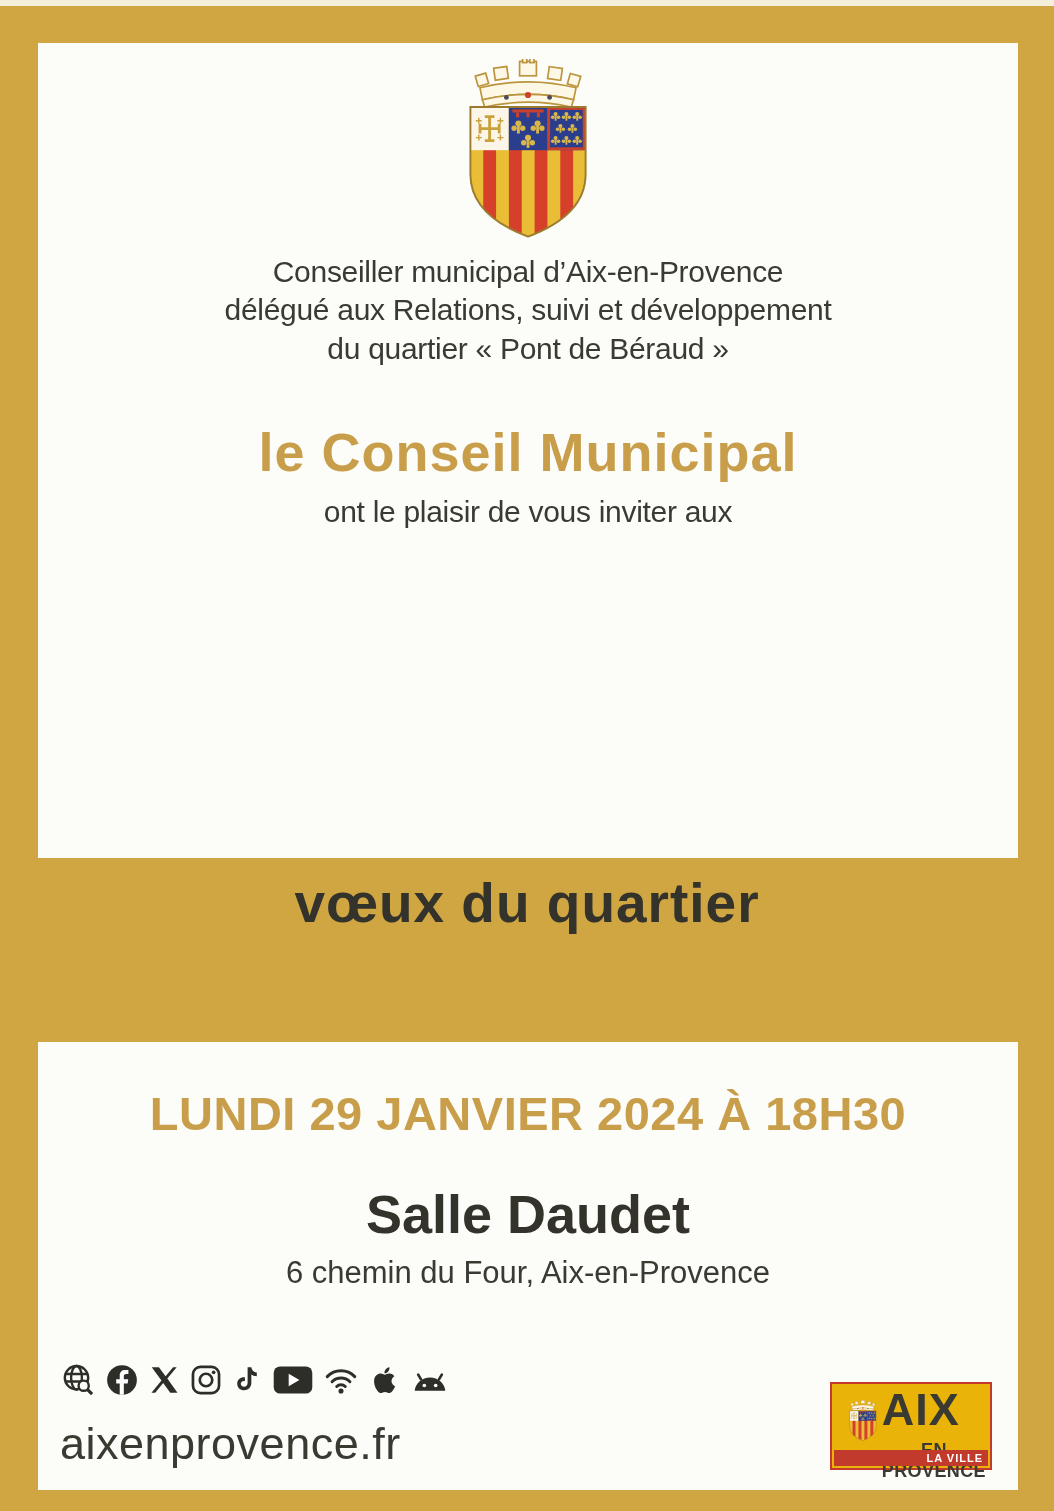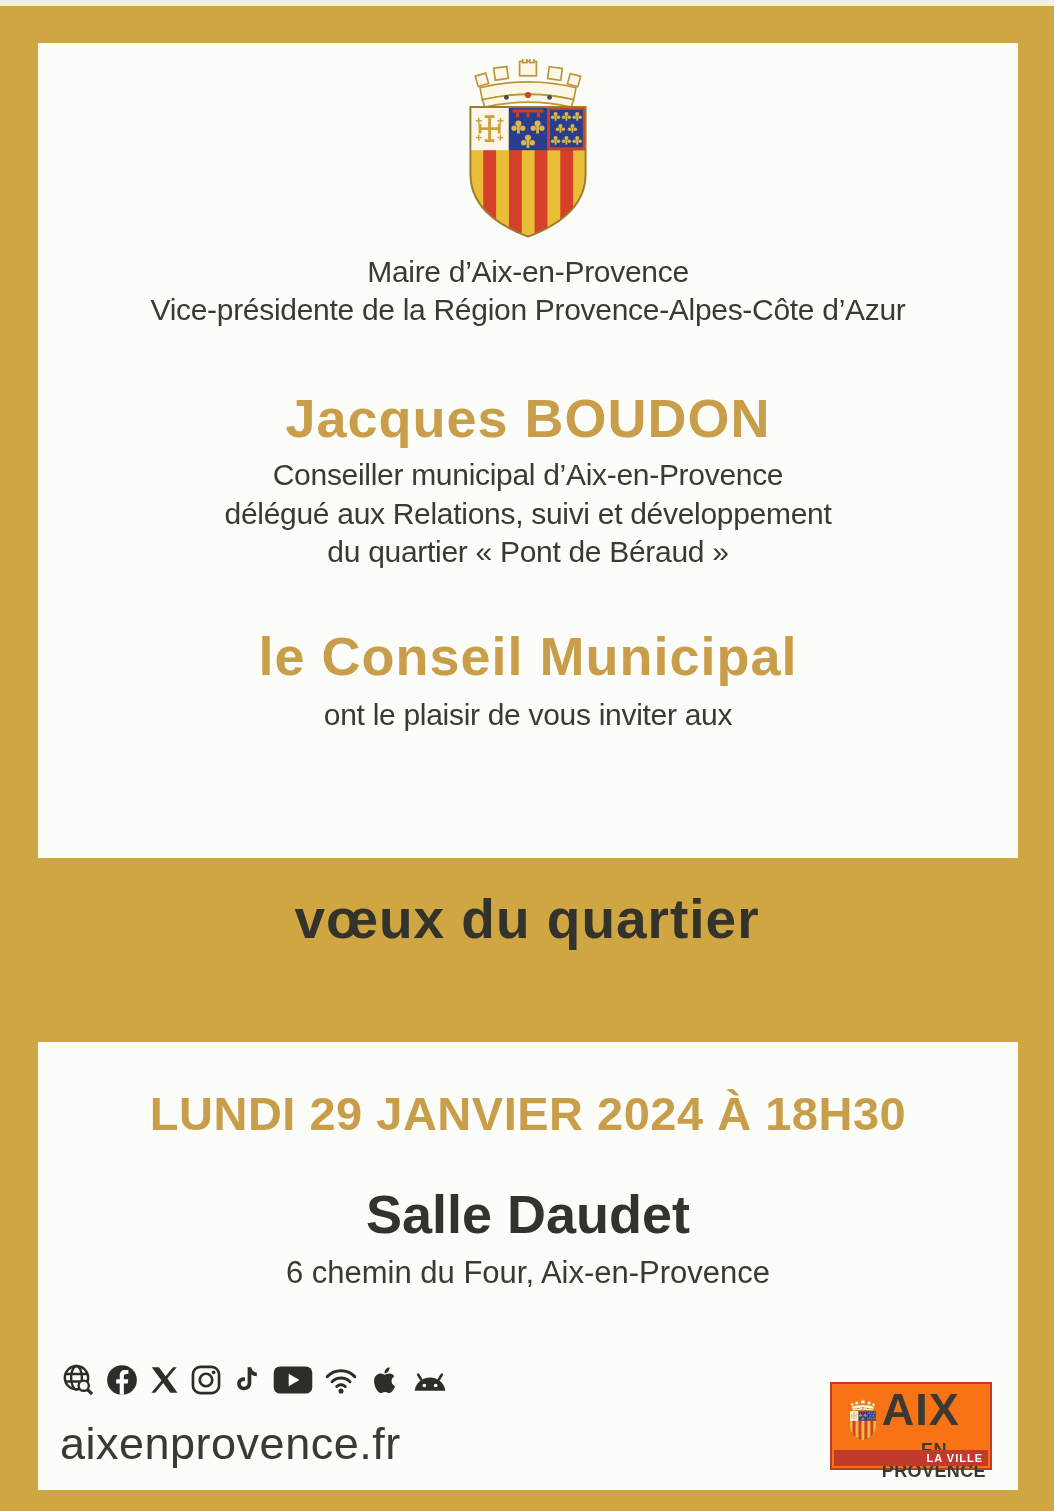--- a/index.html
+++ b/index.html
@@ -5,21 +5,21 @@
   html,body{margin:0;padding:0;background:#888;}
   .card{
     position:relative;width:1054px;height:1511px;margin:0 auto;
     background:#d0a643;overflow:hidden;
     font-family:"Liberation Sans",sans-serif;color:#35342e;
   }
   .top-strip{position:absolute;top:0;left:0;right:0;height:6px;background:#f4efdb;}
   .panel{position:absolute;left:38px;width:980px;background:#fcfcf8;}
   .panel-1{top:43px;height:815px;text-align:center;}
   .panel-2{top:1042px;height:448px;text-align:center;}
-  .band{position:absolute;top:858px;left:0;right:0;height:184px;text-align:center;padding-top:28px;box-sizing:border-box;}
+  .band{position:absolute;top:858px;left:0;right:0;height:184px;text-align:center;padding-top:12px;box-sizing:border-box;}
 
   .crest{margin-top:16px;}
   .gold-name{margin:0;font-size:54px;font-weight:bold;color:#c89e4a;letter-spacing:1px;line-height:1.05;}
   .name-sophie{margin-top:26px;}
   .name-jacques{margin-top:60px;}
   .name-council{margin-top:56px;}
   .sub{margin:0;font-size:30px;color:#3a3a33;line-height:1.28;letter-spacing:-0.3px;}
   .sub-block{margin-top:10px;}
   .invite{margin-top:12px;}
 
@@ -28,21 +28,21 @@
   .date-line{margin:44px 0 0;font-size:47px;font-weight:bold;color:#c89e4a;letter-spacing:0.5px;}
   .venue-name{margin:42px 0 0;font-size:54px;font-weight:bold;color:#33322b;}
   .venue-address{margin:10px 0 0;font-size:31px;color:#3a3a33;}
 
   .footer-row{position:absolute;left:22px;right:26px;bottom:20px;display:flex;justify-content:space-between;align-items:flex-end;}
   .social{text-align:left;}
   .icons{display:flex;align-items:center;gap:9px;}
   .icons .icon{display:block;line-height:0;}
   .website{font-size:45px;color:#3a3a33;margin-top:20px;letter-spacing:0.5px;}
 
-  .aix-logo{position:relative;width:162px;height:88px;background:#f97316;border:2px solid #c23a2b;
+  .aix-logo{position:relative;width:162px;height:88px;background:#eab308;border:2px solid #c23a2b;
     display:flex;align-items:flex-start;padding:5px 4px 18px 17px;box-sizing:border-box;}
   .logo-text{display:flex;flex-direction:column;align-items:flex-start;margin-left:5px;}
   .logo-city{font-size:45px;font-weight:bold;color:#3a3a33;line-height:0.92;letter-spacing:1px;}
   .logo-region{font-size:18px;font-weight:bold;color:#3a3a33;letter-spacing:0.4px;margin-top:10px;}
   .logo-tag{position:absolute;left:2px;right:2px;bottom:2px;height:16px;background:#c23a2b;color:#fff;
     font-size:11px;font-weight:bold;text-align:right;line-height:16px;padding-right:5px;letter-spacing:1px;box-sizing:border-box;}
 </style>
 </head>
 <body>
 
@@ -115,26 +115,21 @@
 </svg>
 
 <div class="card">
   <div class="top-strip"></div>
 
   <section class="panel panel-1">
     <svg class="crest" width="120" height="180" viewBox="0 0 100 150">
       <use href="#coa"></use>
     </svg>
 
-    <div class="sub-block">
-      <p class="sub">Maire d’Aix-en-Provence</p>
-      <p class="sub">Vice-présidente de la Région Provence-Alpes-Côte d’Azur</p>
-    </div>
-
-    <h1 class="gold-name name-jacques">Jacques BOUDON</h1>
+
     <div class="sub-block">
       <p class="sub">Conseiller municipal d’Aix-en-Provence</p>
       <p class="sub">délégué aux Relations, suivi et développement</p>
       <p class="sub">du quartier « Pont de Béraud »</p>
     </div>
 
     <h1 class="gold-name name-council">le Conseil Municipal</h1>
     <p class="sub invite">ont le plaisir de vous inviter aux</p>
   </section>
 

